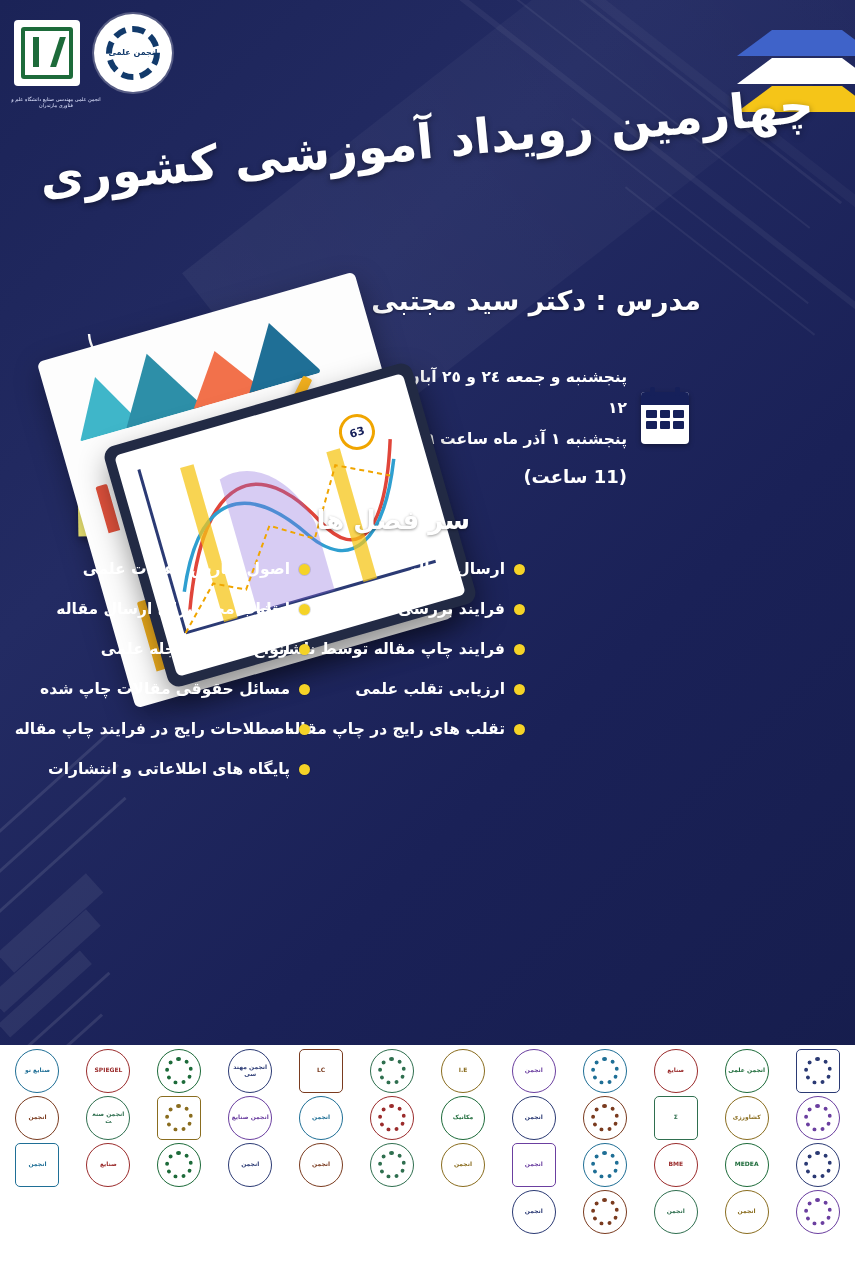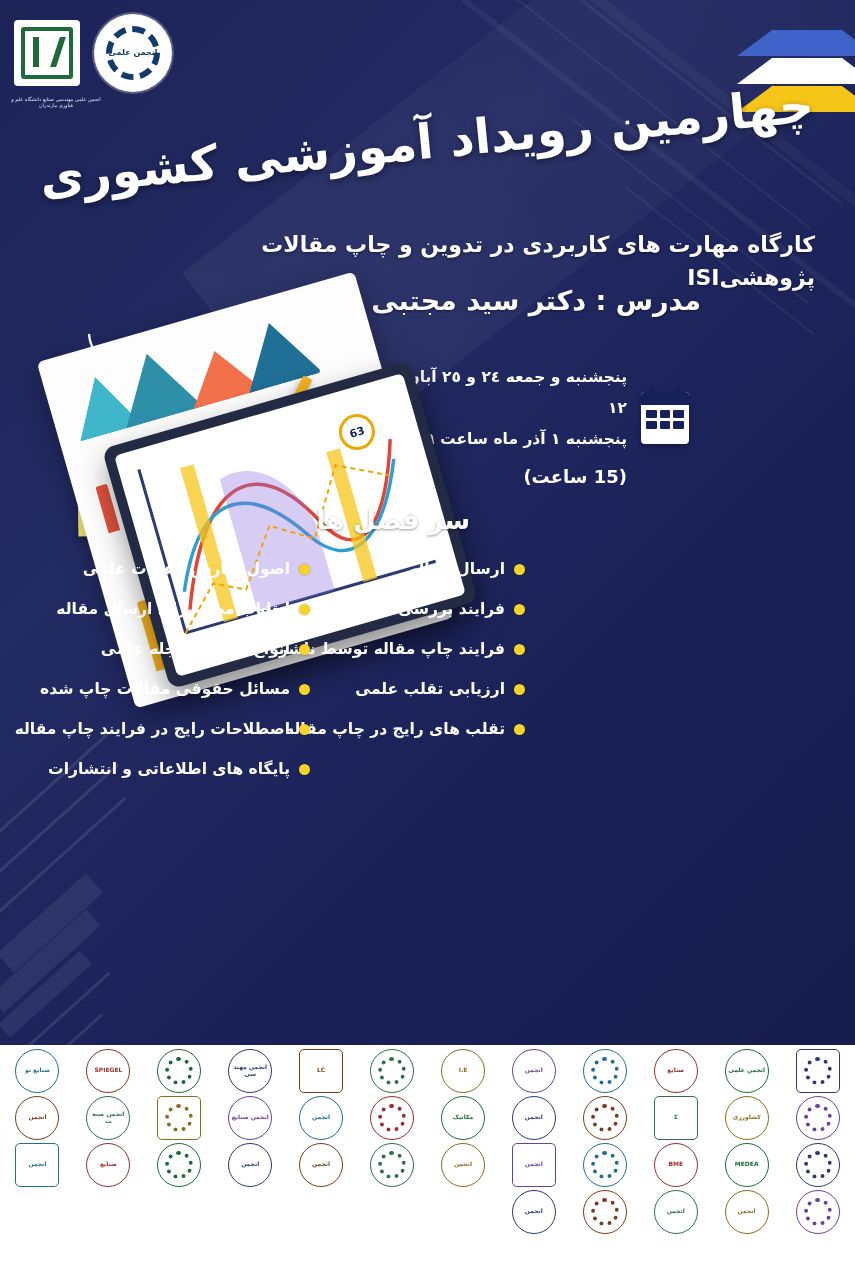--- a/index.html
+++ b/index.html
@@ -266,27 +266,26 @@
   </div>
   <div class="logo-cap">انجمن علمی مهندسی صنایع دانشگاه علم و فناوری مازندران</div>
 
   <div class="chev">
     <i class="c1"></i>
       <i class="c2"></i>
       <i class="c3"></i>
   </div>
 
   <div class="title-main">چهارمین رویداد آموزشی کشوری</div>
-  <div class="title-sub">کارگاه مهارت های کاربردی در تدوین و چاپ مقالات پژوهشیISI</div>
   <div class="title-teacher">مدرس : دکتر سید مجتبی شفاعی</div>
 
   <div class="dates">
     <div>پنجشنبه و جمعه ٢٤ و ٢٥ آبان ماه ساعت ٩ تا ١٢</div>
     <div>پنجشنبه ١ آذر ماه ساعت ٩ تا ١٣</div>
-    <div class="hrs">(15 ساعت)</div>
+    <div class="hrs">(11 ساعت)</div>
   </div>
 
   <div class="calicon">
     <div class="bar"></div>
     <div class="grid">
       <span></span>
         <span></span>
         <span></span>
       <span></span>
         <span></span>

